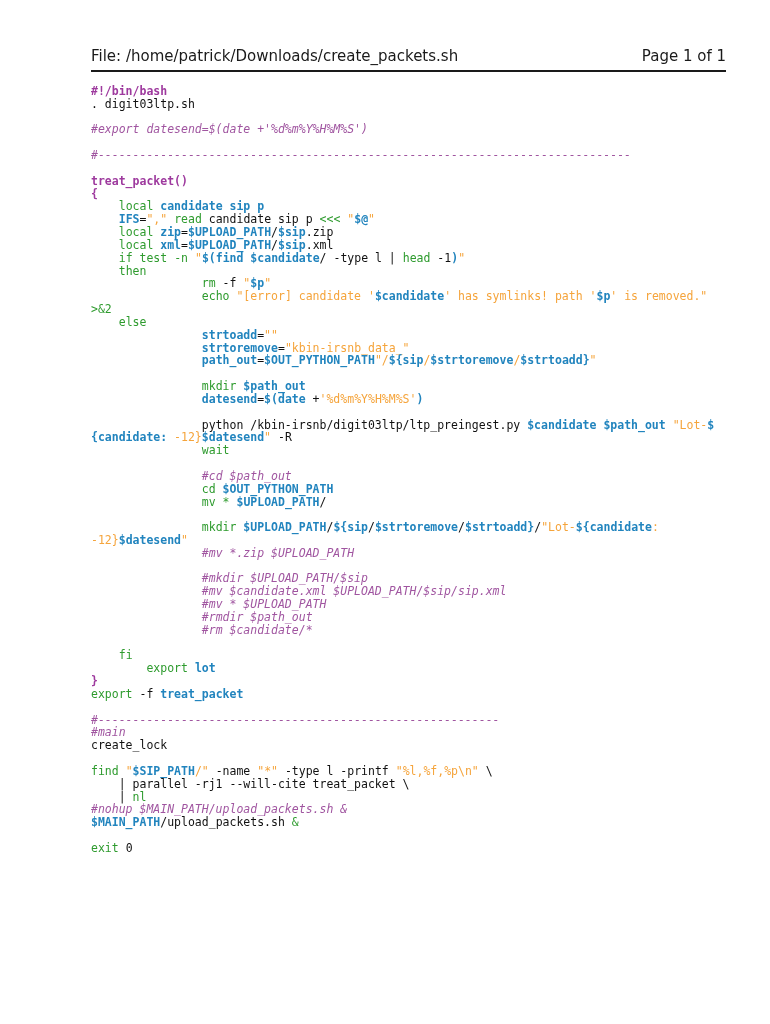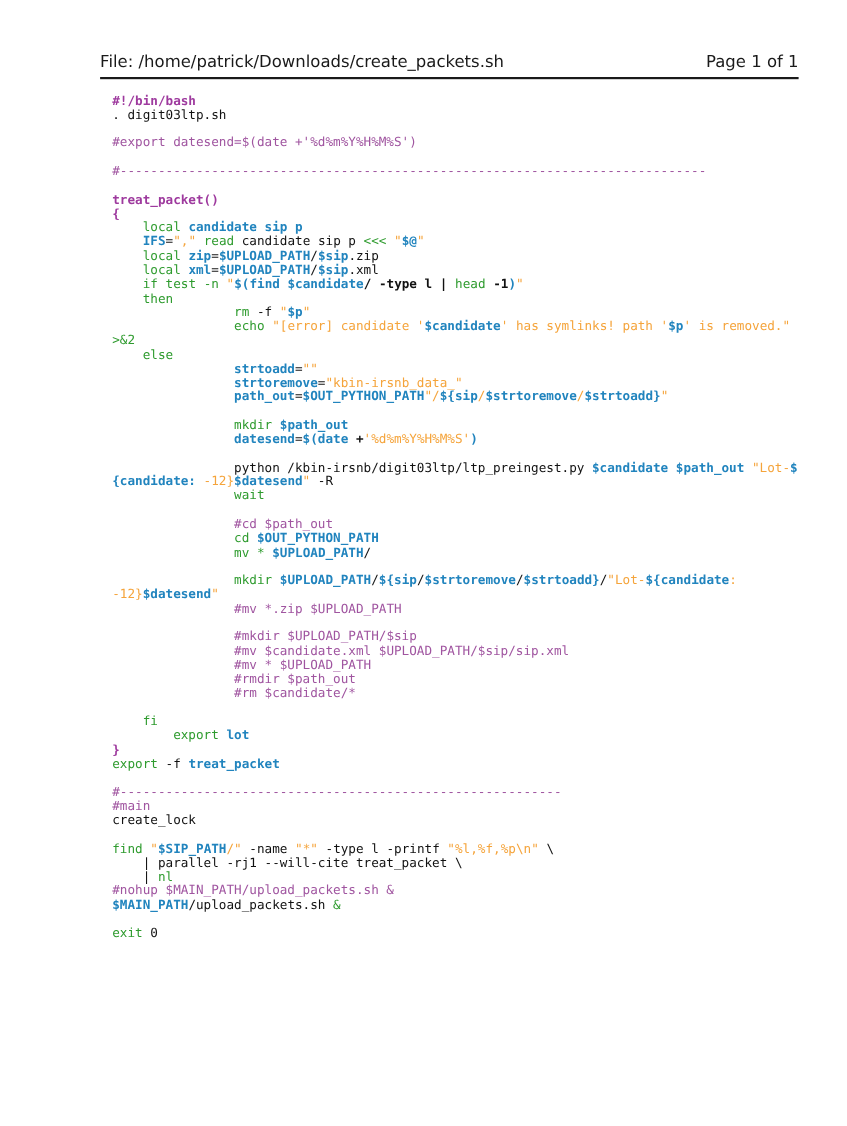--- a/index.html
+++ b/index.html
@@ -18,29 +18,28 @@
   }
   .rule{
     position:absolute;left:91px;right:88px;top:70px;
     border-top:2px solid #1a1a1a;height:0;
   }
   .code{
     position:absolute;left:91px;top:85px;
     font-family:"DejaVu Sans Mono",monospace;
     font-size:11.5px;line-height:12.84px;
     white-space:pre;
-    margin-left:11px;
   }
   .code-line{height:12.84px;}
   .tok-t{color:var(--t);}
-  .tok-b{color:var(--t);font-weight:bold;}
+  .tok-b{color:var(--t);font-weight:normal;}
   .tok-k{color:var(--k);font-weight:normal;}
   .tok-v{color:var(--v);font-weight:bold;}
   .tok-s{color:var(--s);}
-  .tok-c{color:var(--c);}
+  .tok-c{color:var(--c);font-style:italic;}
   .tok-p{color:var(--p);font-weight:bold;}
 </style>
 </head>
 <body>
 
 <div class="page">
   <div class="header">
     <span>File: /home/patrick/Downloads/create_packets.sh</span>
     <span>Page 1 of 1</span>
   </div>

